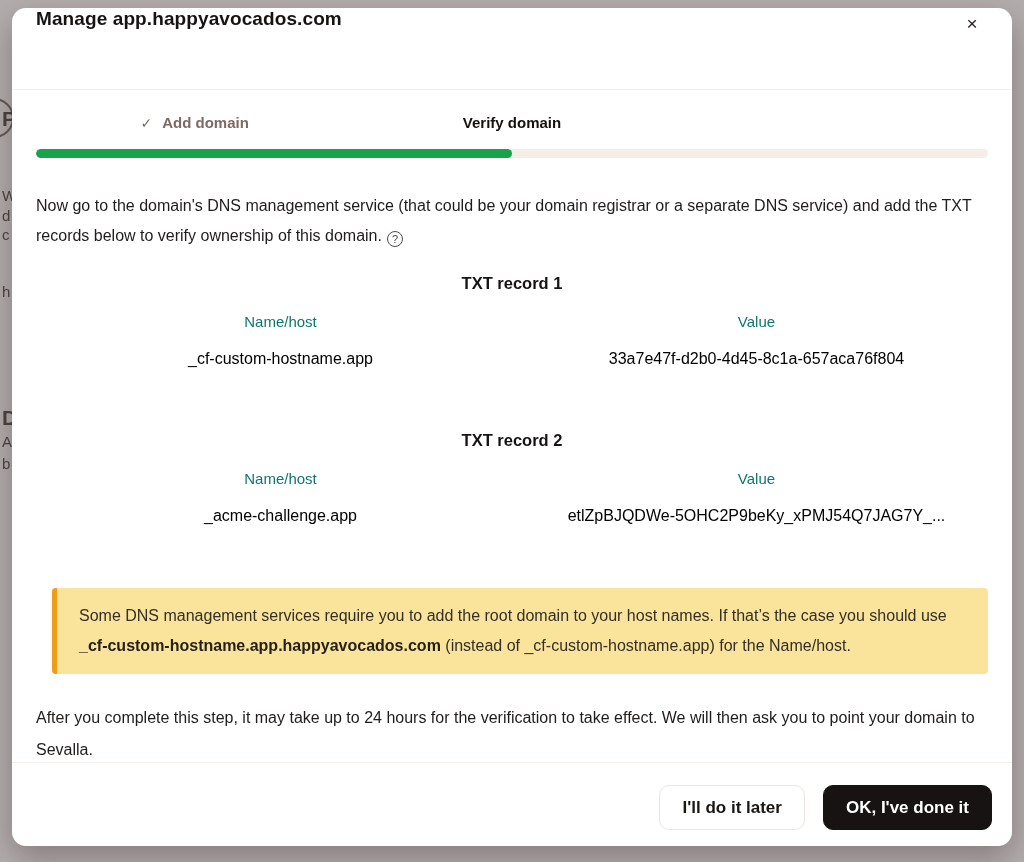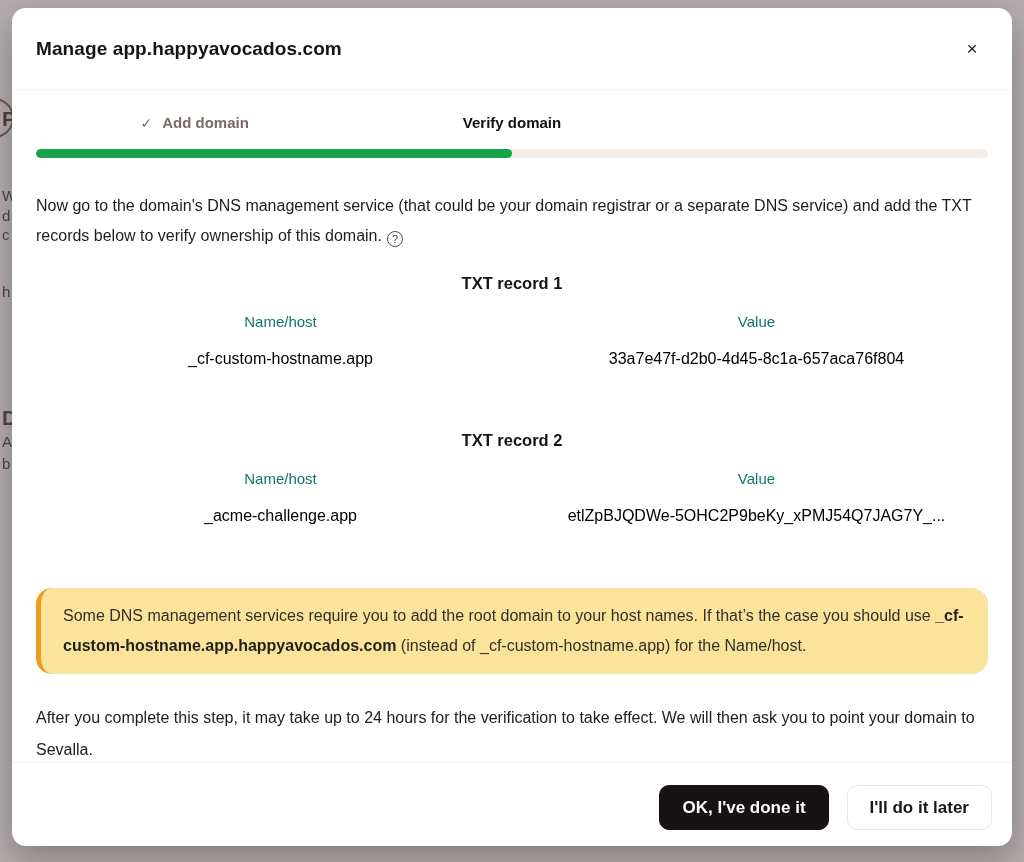--- a/index.html
+++ b/index.html
@@ -23,21 +23,21 @@
   
   .modal {
     position:absolute; left:12px; top:8px; width:1000px; height:838px;
     background:#ffffff; border-radius:14px;
     box-shadow:0 12px 34px rgba(40,28,28,0.35);
   }
 
   .m-header {
     position:absolute; top:0; left:0; right:0; height:82px;
     border-bottom:1px solid #f7efeb;
-    display:flex; align-items:center; padding:0 24px;
+    display:flex; padding:0 24px;
   }
   .m-title { font-size:19px; font-weight:bold; letter-spacing:.1px; color:#161312; }
   .close-btn {
     margin-left:auto; width:32px; height:32px; border:none; background:none;
     font-size:19px; color:#2a2522; cursor:pointer; line-height:32px; text-align:center;
     font-family:"Liberation Sans", sans-serif;
   }
 
   
   .stepper {
@@ -71,22 +71,22 @@
   .record { position:absolute; left:24px; right:24px;text-align:center; }
   .record-1 { top:266px; }
   .record-2 { top:423px; }
   .record-title { font-size:16.5px; font-weight:bold; color:#161312; }
   .record-grid { display:grid; grid-template-columns:489px 1fr; margin-top:20px; }
   .col-label { font-size:15px; color:#0f766e; }
   .col-value { font-size:16px; color:#000000; margin-top:20px; }
 
   
   .warning {
-    position:absolute; top:580px; left:24px; right:24px;
-    background:#fae49c; border-left:5px solid #ee9d1a; border-radius:16px;
+    position:absolute; top:580px; left:40px; right:24px;
+    background:#fae49c; border-left:5px solid #ee9d1a; border-radius:4px;
     padding:13px 22px; font-size:16px; line-height:30px; color:#332e26;
   }
   .warning b { color:#231f19; }
 
   
   .note {
     position:absolute; top:694px; left:24px; right:24px;
     font-size:16px; line-height:32px; color:#201c1b;
   }
 
@@ -169,17 +169,17 @@
         <div class="col-value">etlZpBJQDWe-5OHC2P9beKy_xPMJ54Q7JAG7Y_...</div>
       </div>
     </div>
   </div>
 
   <div class="warning"><span>Some DNS management services require you to add the root domain to your host names. If that’s the case you should use </span><b>_cf-custom-hostname.app.happyavocados.com</b><span> (instead of _cf-custom-hostname.app) for the Name/host.</span></div>
 
   <p class="note"><span>After you complete this step, it may take up to 24 hours for the verification to take effect. We will then ask you to point your domain to </span><span>Sevalla</span><span>.</span></p>
 
   <div class="m-footer">
+    <button class="btn btn-ghost">I'll do it later</button>
     <button class="btn btn-primary">OK, I've done it</button>
-    <button class="btn btn-ghost">I'll do it later</button>
   </div>
 
 </div>
 
 </body></html>

